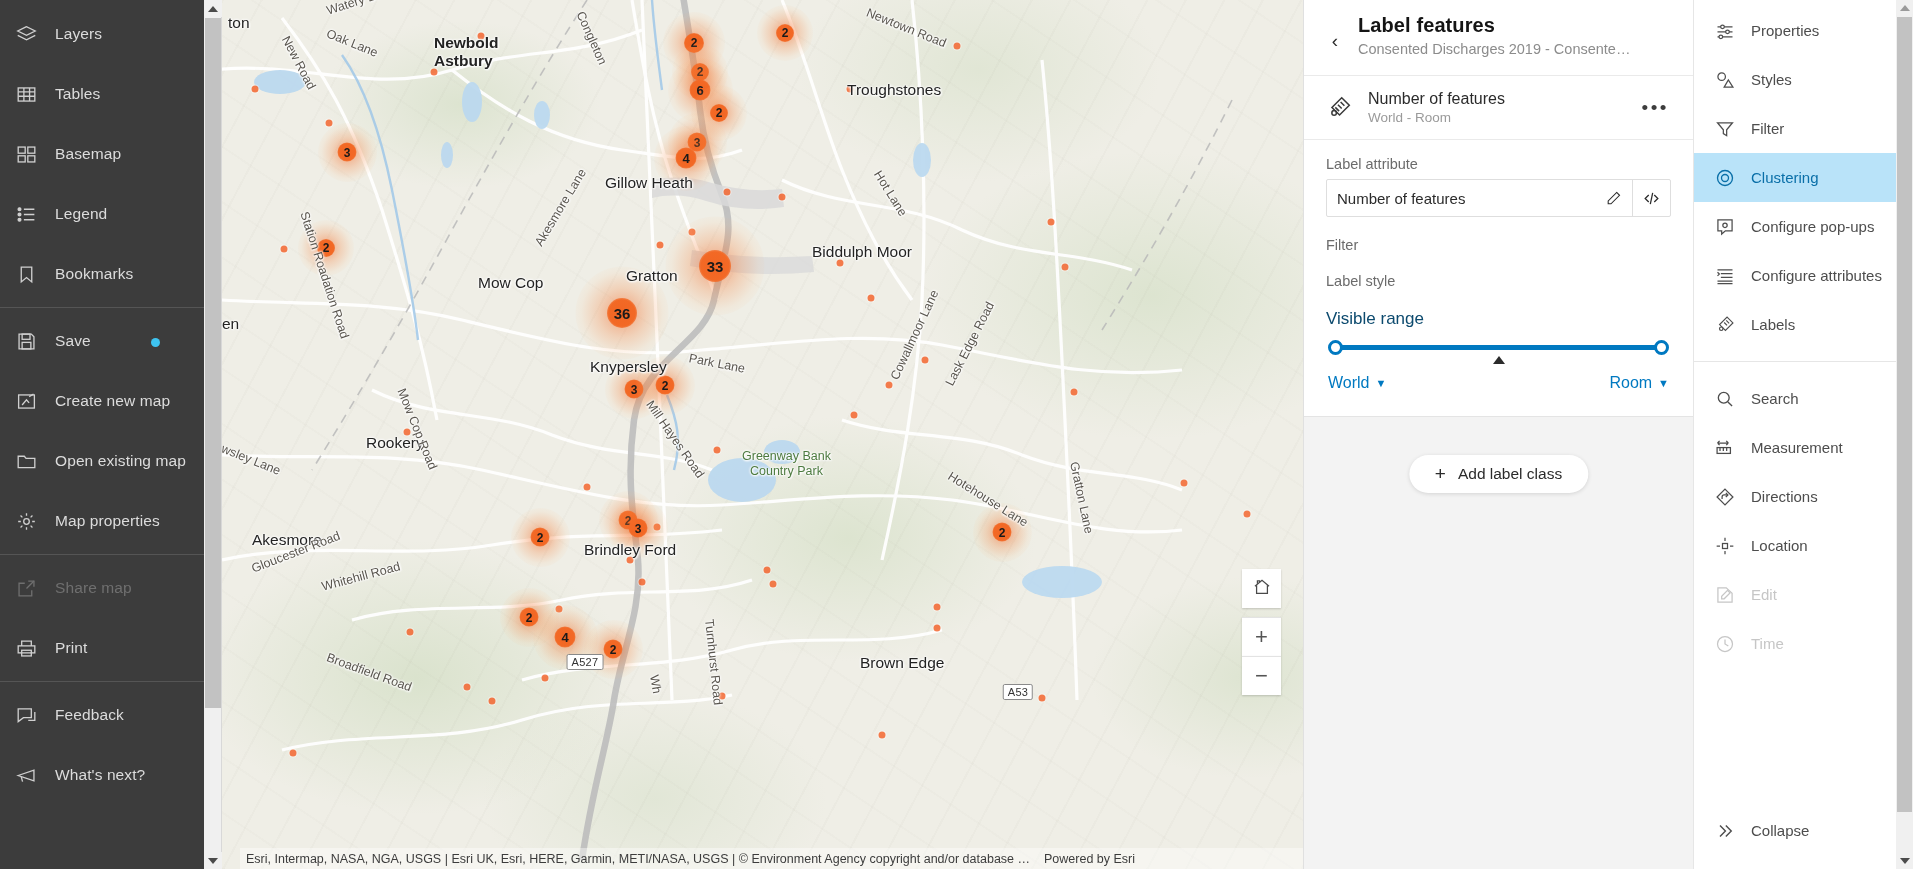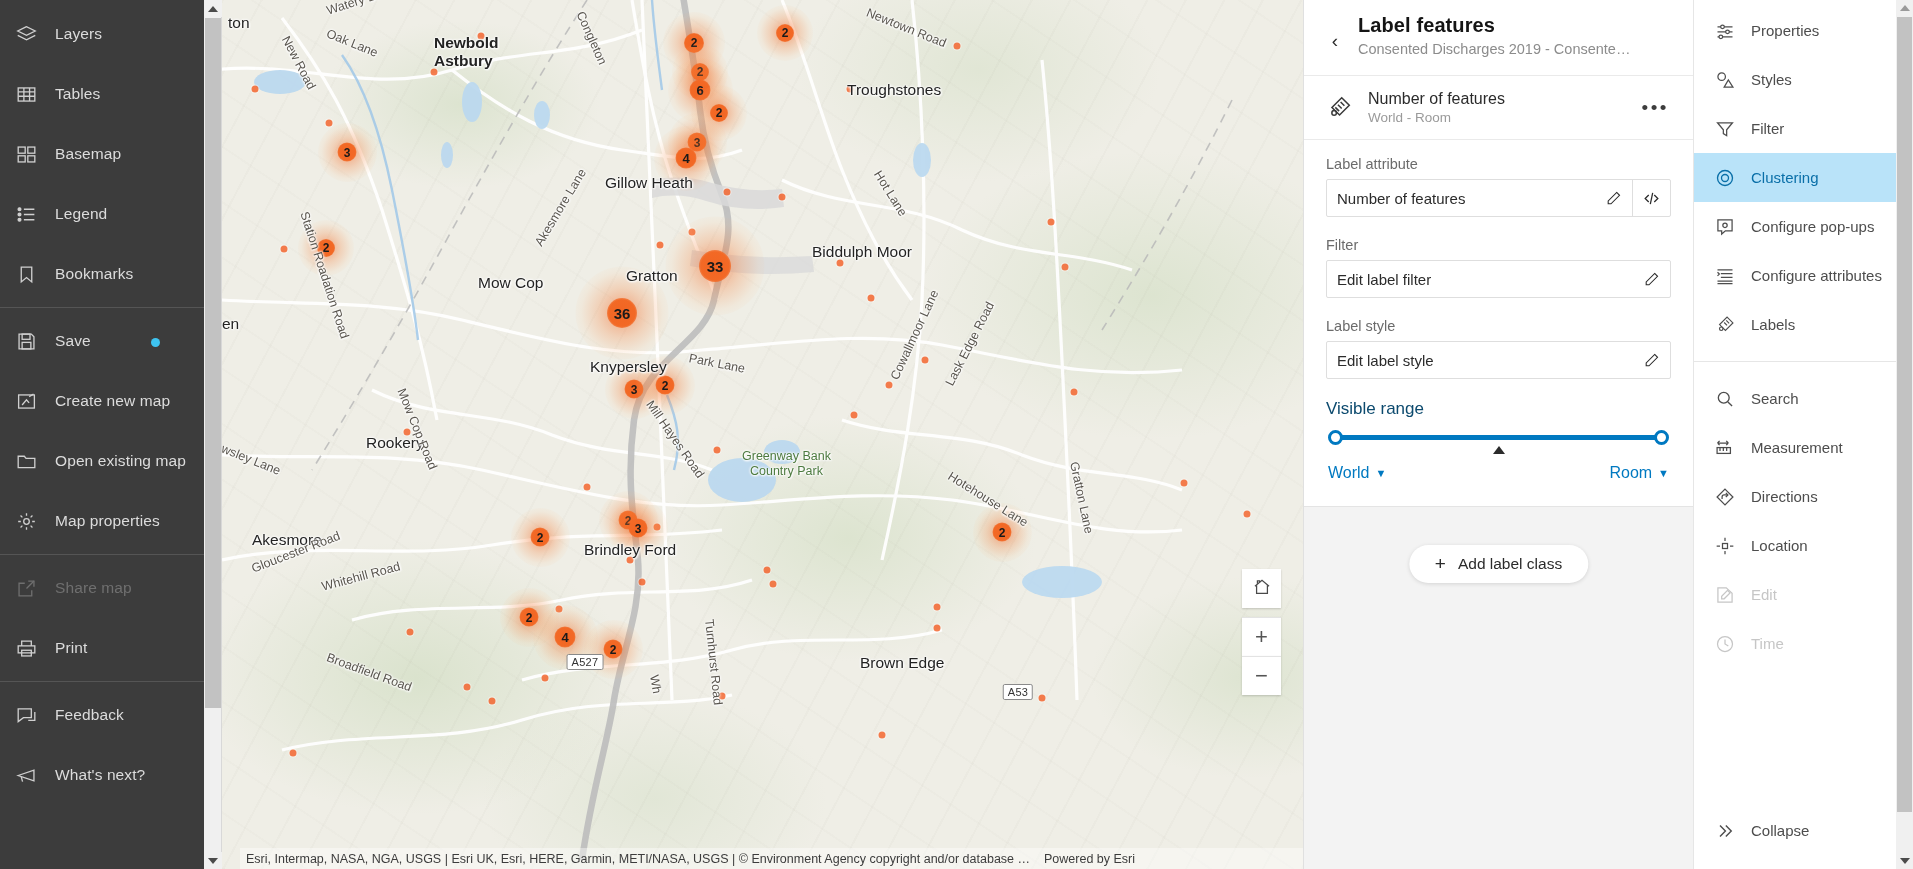--- a/index.html
+++ b/index.html
@@ -737,40 +737,24 @@
                 <path d="M8.5 7.5L4 12l4.5 4.5"></path>
                 <path d="M15.5 7.5L20 12l-4.5 4.5"></path>
                 <path d="M13.5 5l-3 14"></path>
               </svg>
           </span>
         </div>
       </div>
 
       <div class="fgroup">
         <div class="fl">Filter</div>
-        <div class="fbox">
-          <span class="val">Edit label filter</span>
-          <span class="act">
-            <svg width="17" height="17" viewBox="0 0 24 24" fill="none" stroke="#2b2b2b" stroke-width="1.5">
-                <path d="M16.5 3.5l4 4-12 12H4.5v-4z"></path>
-              </svg>
-          </span>
-        </div>
       </div>
 
       <div class="fgroup">
         <div class="fl">Label style</div>
-        <div class="fbox">
-          <span class="val">Edit label style</span>
-          <span class="act">
-            <svg width="17" height="17" viewBox="0 0 24 24" fill="none" stroke="#2b2b2b" stroke-width="1.5">
-                <path d="M16.5 3.5l4 4-12 12H4.5v-4z"></path>
-              </svg>
-          </span>
-        </div>
       </div>
 
       <div style="margin-bottom:24px;">
         <div class="vr-label">Visible range</div>
         <div class="slider">
           <span class="track"></span>
           <span class="handle left"></span>
           <span class="handle right"></span>
           <span class="marker"></span>
         </div>

